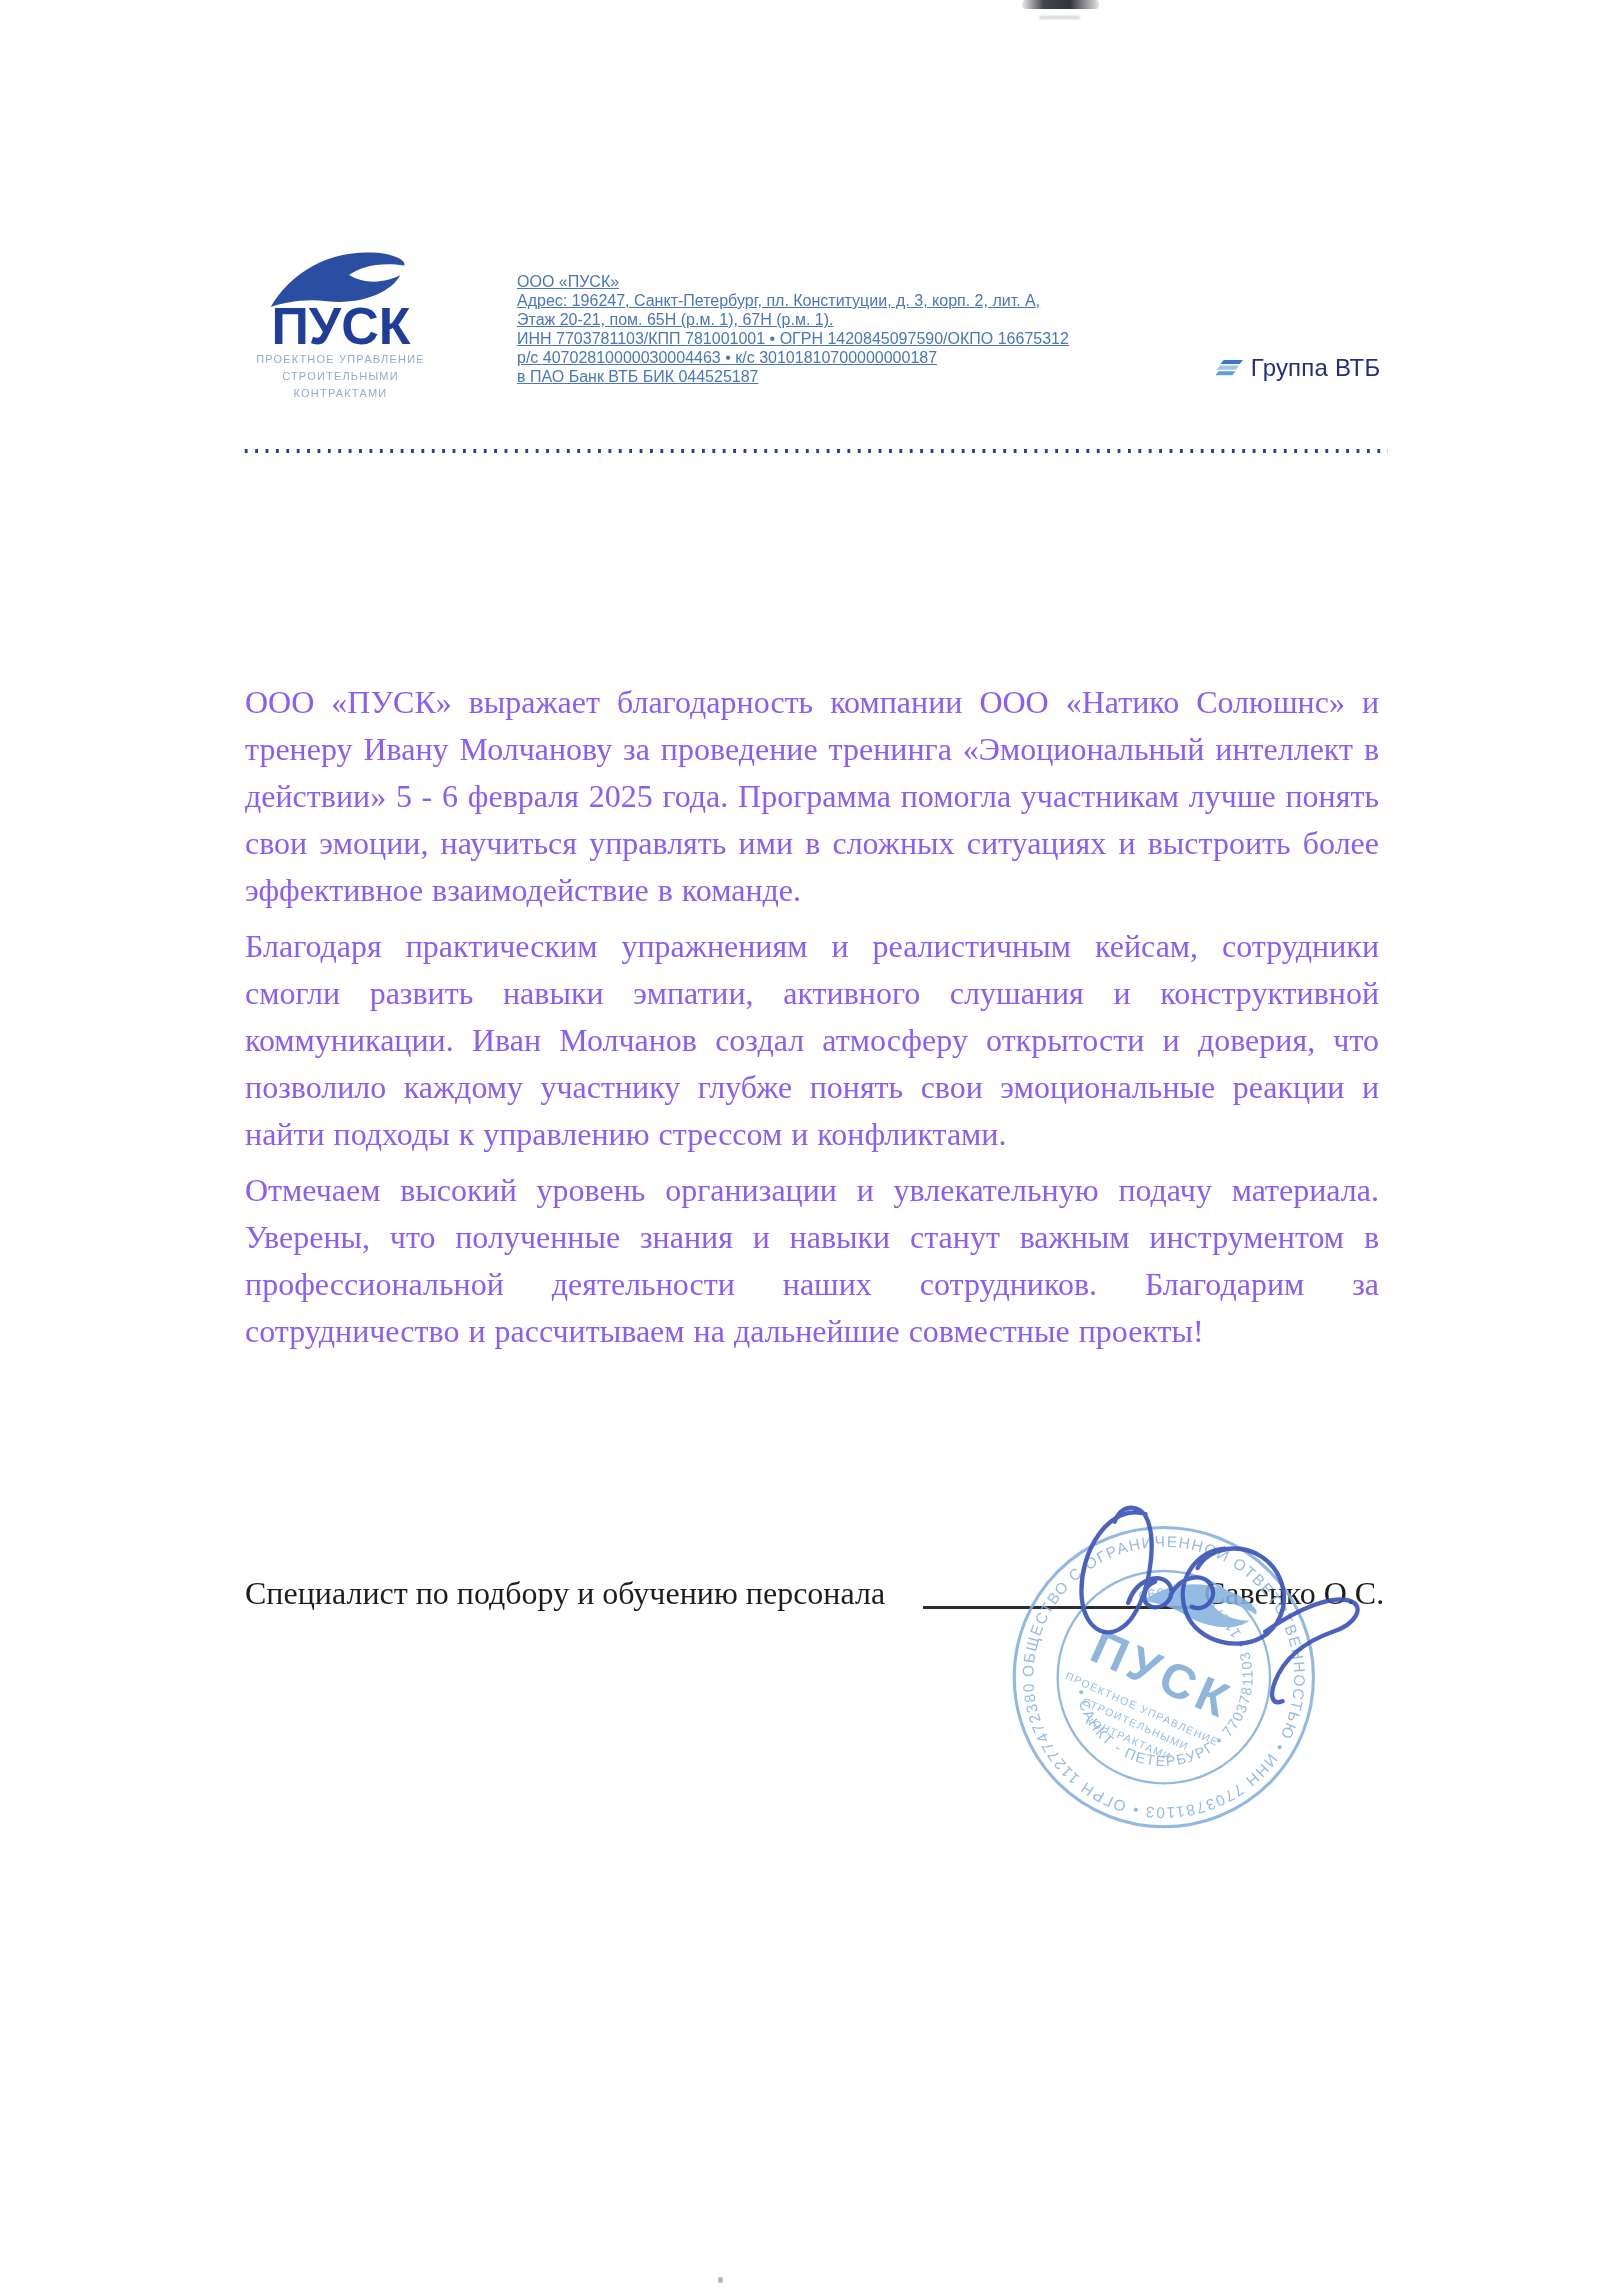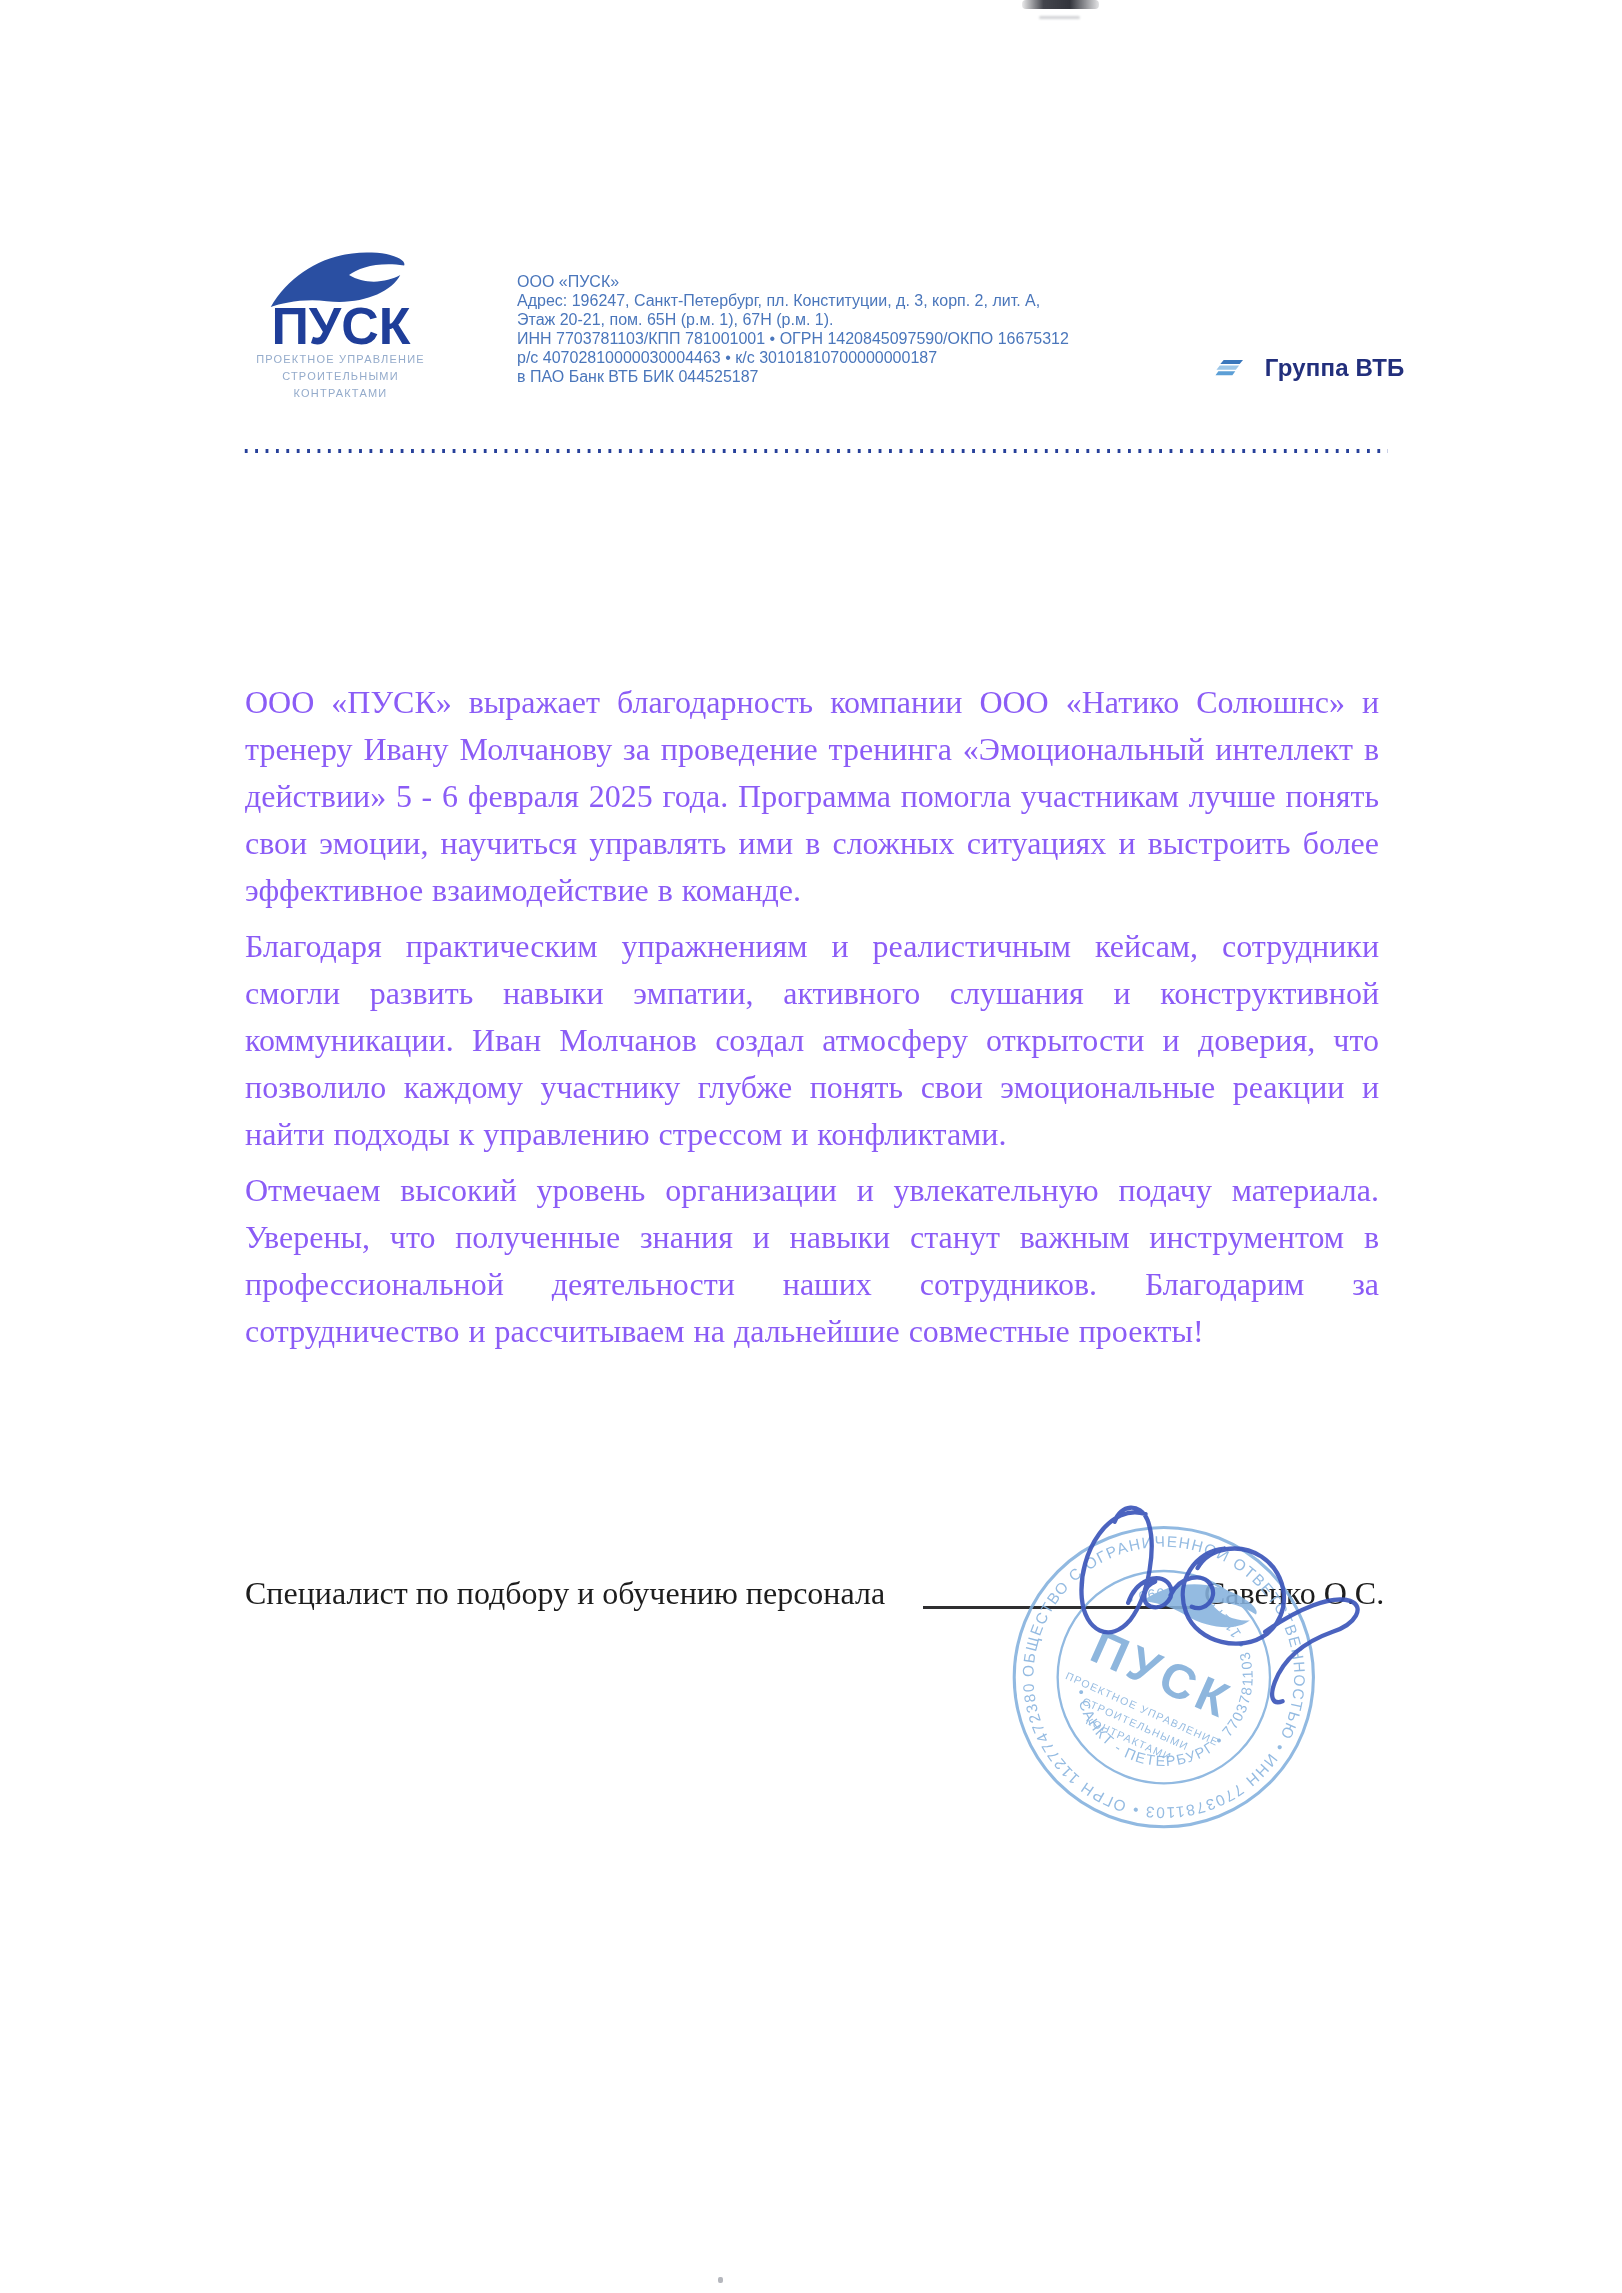--- a/index.html
+++ b/index.html
@@ -36,30 +36,30 @@
   .logo-tagline{
     position:absolute;left:244px;top:351px;width:193px;
     font-family:"Liberation Sans",sans-serif;
     font-size:11px;line-height:17px;letter-spacing:1.2px;
     color:#94abcb;text-align:center;white-space:nowrap;
   }
   .address{
     position:absolute;left:517px;top:272px;width:657px;
     font-family:"Liberation Sans",sans-serif;
     font-size:16px;line-height:19px;
-    color:#4a76bb;white-space:nowrap;
+    color:#4a76bb;white-space:nowrap;text-decoration:underline;
   }
   .vtb{
     position:absolute;left:1215px;top:353px;height:29px;
     display:flex;align-items:center;
   }
   .vtb svg{margin-right:6.8px;margin-top:1.9px;}
   .vtb-label{
-    font-family:"Liberation Sans",sans-serif;font-weight:bold;
-    font-size:24px;color:#222f7c;letter-spacing:0.2px;white-space:nowrap;margin-left:14px;
+    font-family:"Liberation Sans",sans-serif;font-weight:normal;
+    font-size:24px;color:#222f7c;letter-spacing:0.2px;white-space:nowrap;
   }
   
   .dotted{
     position:absolute;left:241px;top:448px;width:1147px;height:5.8px;
     background-image:radial-gradient(circle 2px at 50% 50%, #26409a 88%, rgba(38,64,154,0) 92%);
     background-size:10.4px 5.8px;background-repeat:repeat-x;
   }
   
   .title{
     position:absolute;left:245px;top:565px;width:1132px;

